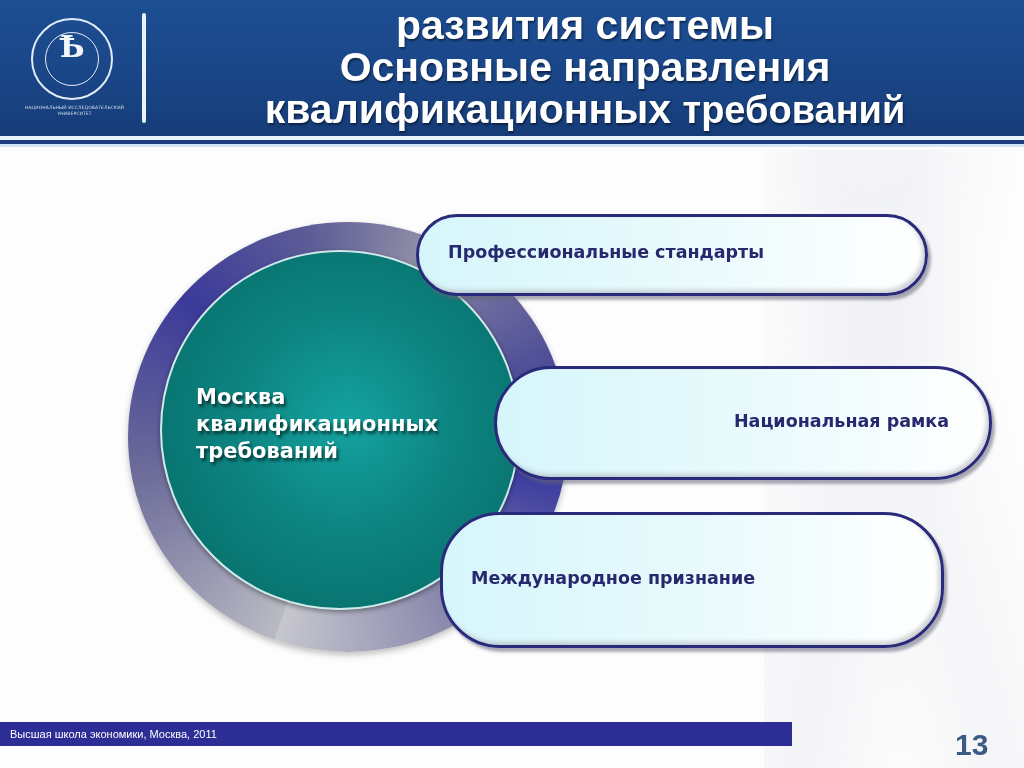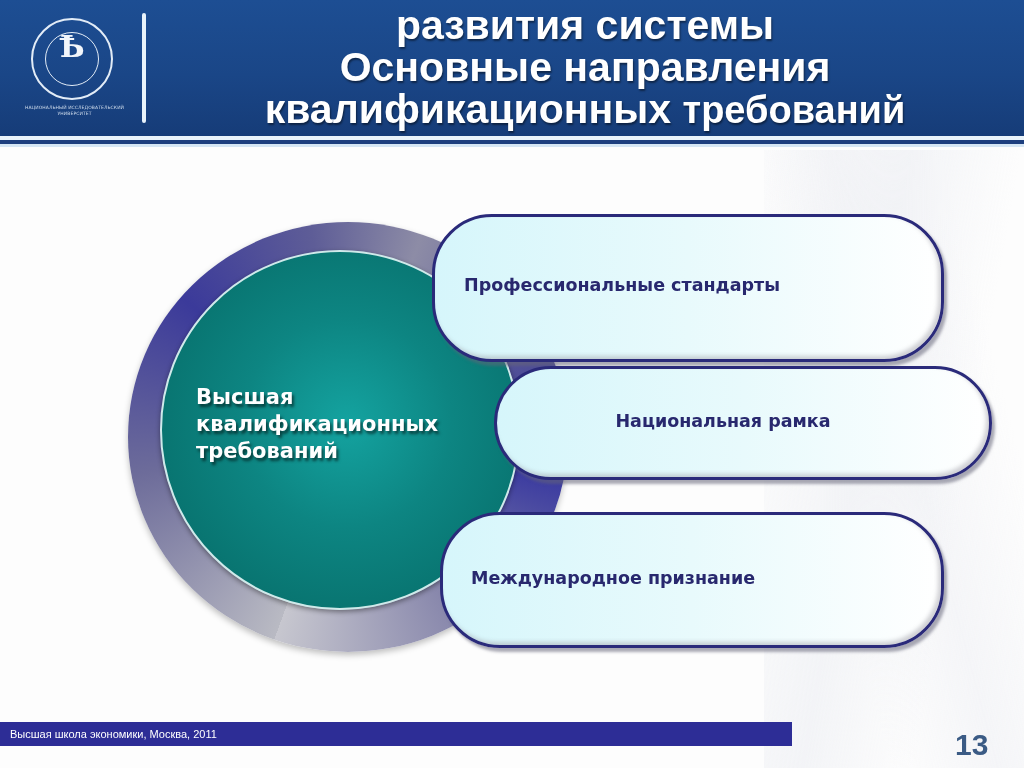--- a/index.html
+++ b/index.html
@@ -75,22 +75,22 @@
     .pill {
       position: absolute; box-sizing: border-box;
       border: 3px solid #2a2a7a; border-radius: 60px;
       background: linear-gradient(90deg, #d6f6fb 0%, #e8fafc 50%, #ffffff 100%);
       box-shadow: 3px 4px 3px rgba(100,100,120,0.55), inset -3px -3px 4px rgba(150,150,160,0.45);
       display: flex; flex-direction: column; justify-content: center;
       color: #28286e; font-family: "DejaVu Sans", sans-serif; font-weight: bold;
       font-size: 17.5px; line-height: 26px;
     }
     .pill div { white-space: nowrap; }
-    .pill-1 { left: 432px; top: 214px; width: 512px; height: 148px; padding-left: 29px; padding-bottom: 6px; }
-    .pill-2 { left: 494px; top: 366px; width: 498px; height: 114px; align-items: center; padding-right: 40px; padding-bottom: 4px; }
+    .pill-1 { left: 416px; top: 214px; width: 512px; height: 82px; padding-left: 29px; padding-bottom: 6px; }
+    .pill-2 { left: 494px; top: 366px; width: 498px; height: 114px; align-items: flex-end; padding-right: 40px; padding-bottom: 4px; }
     .pill-3 { left: 440px; top: 512px; width: 504px; height: 136px; padding-left: 28px; padding-bottom: 4px; }
     
     .footer-bar {
       position: absolute; left: 0; top: 722px; width: 792px; height: 24px;
       background: #2d2d96;
     }
     .footer-text {
       position: absolute; left: 10px; top: 5px;
       color: #ffffff; font-family: "Liberation Sans", sans-serif; font-size: 11px; line-height: 14px;
     }
@@ -122,21 +122,21 @@
     <div><span>квалификационных</span> <span class="small">требований</span></div>
   </div>
 </div>
 <div class="header-line1"></div>
 <div class="header-line2"></div>
 <div class="header-line3"></div>
 
 <div class="outer-ring"></div>
 <div class="inner-disc"></div>
 <div class="center-text">
-  <div>Высшая</div>
+  <div>Москва</div>
   <div>квалификационных</div>
   <div>требований</div>
 </div>
 
 <div class="pill pill-1">
   <div>Профессиональные стандарты</div>
 </div>
 <div class="pill pill-2">
   <div>Национальная рамка</div>
 </div>

